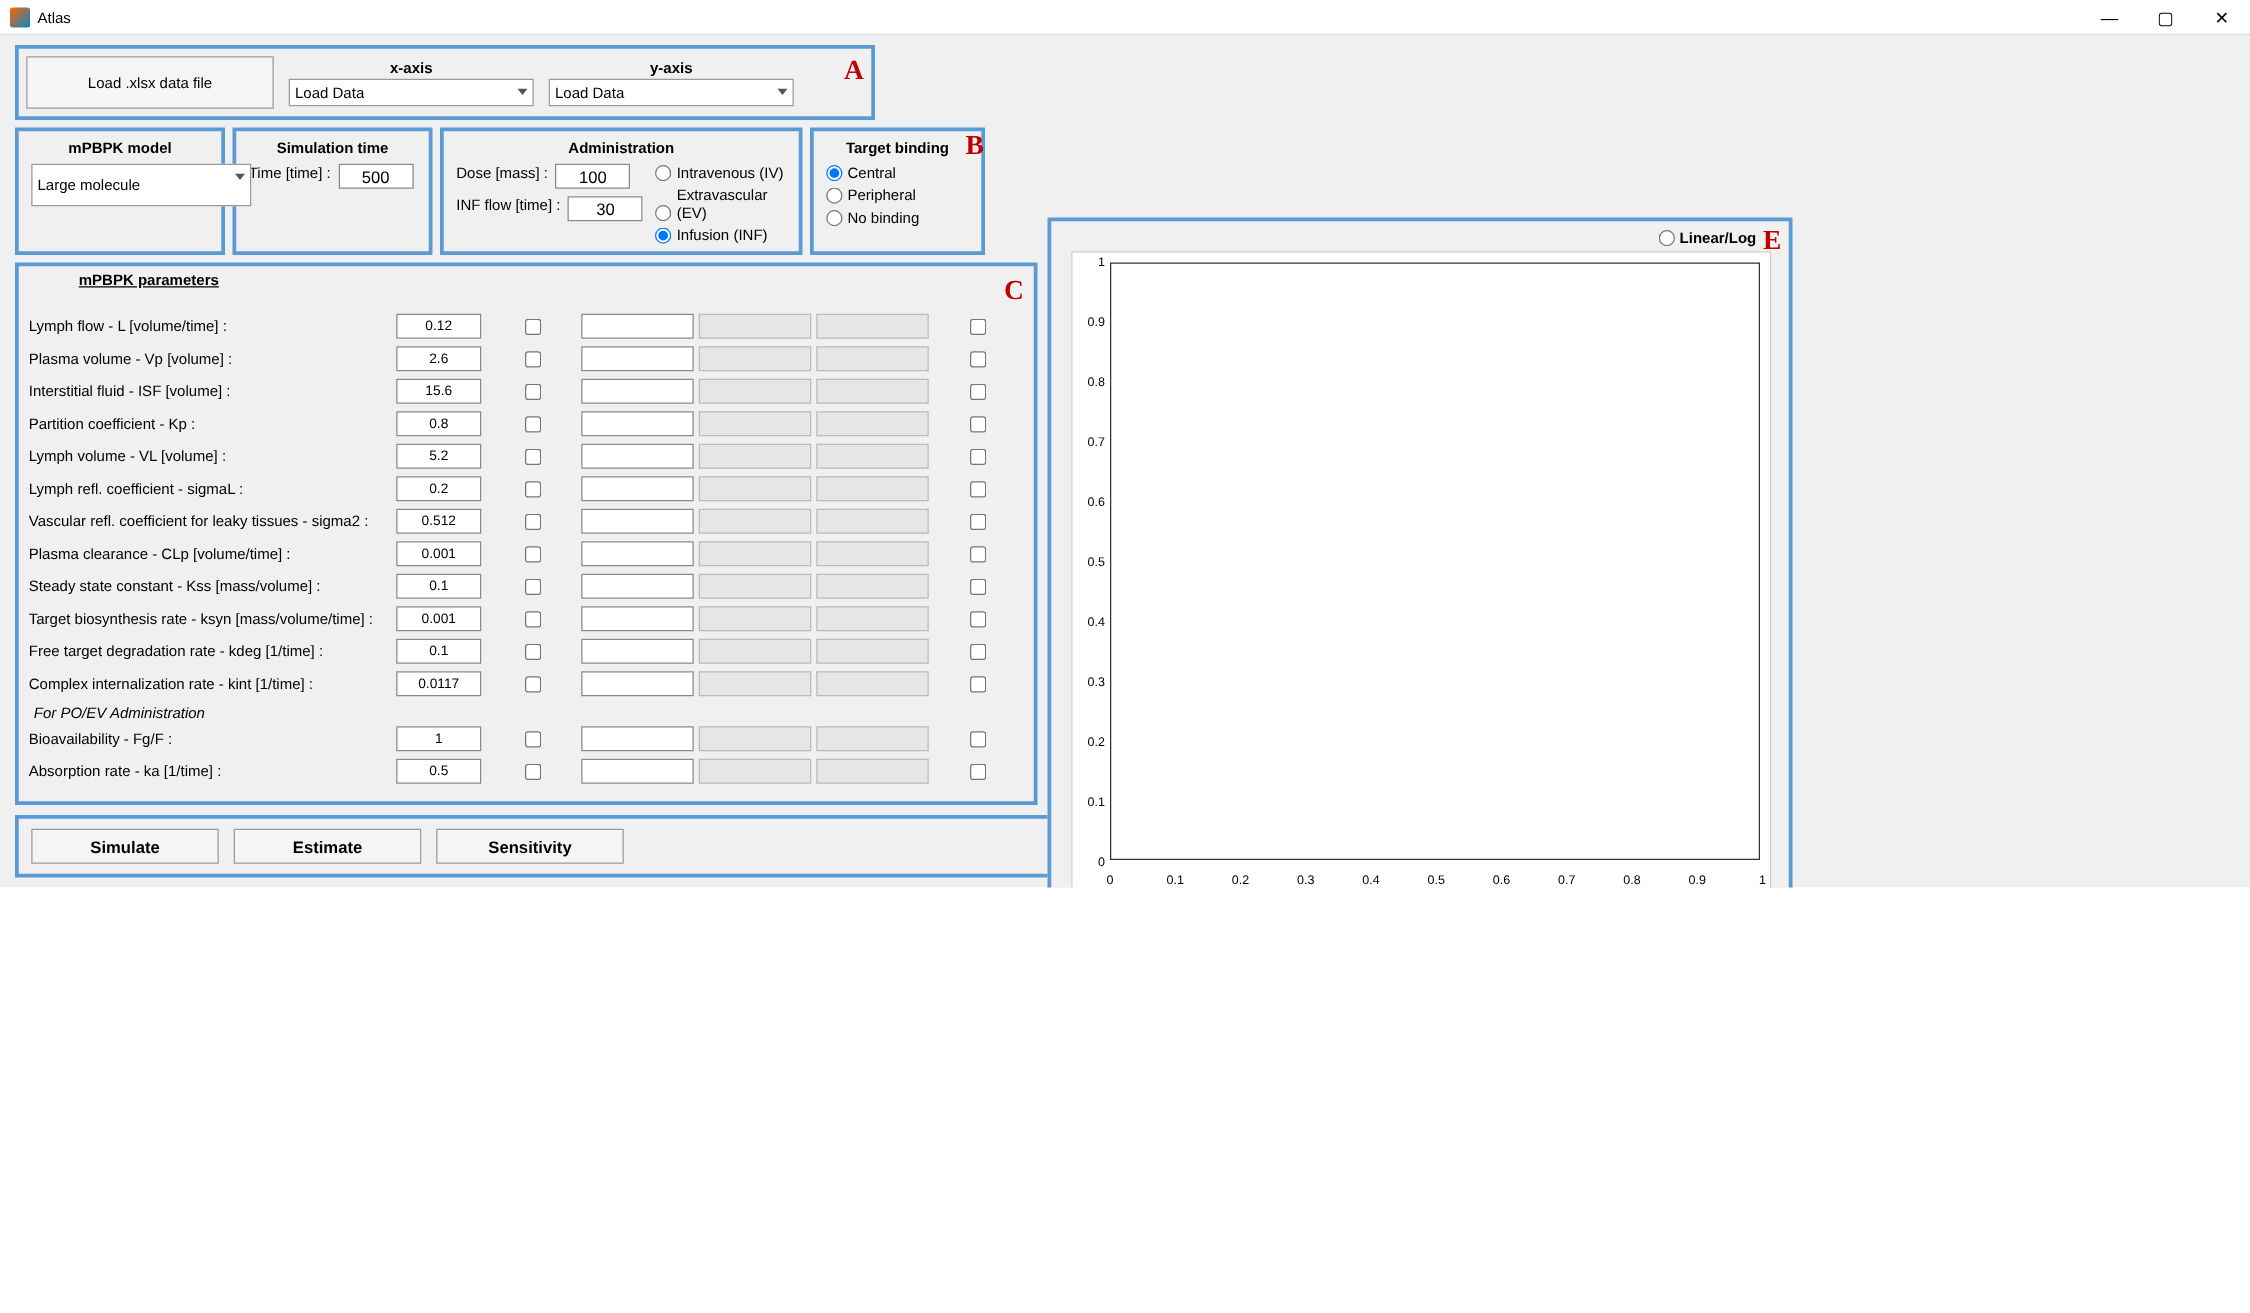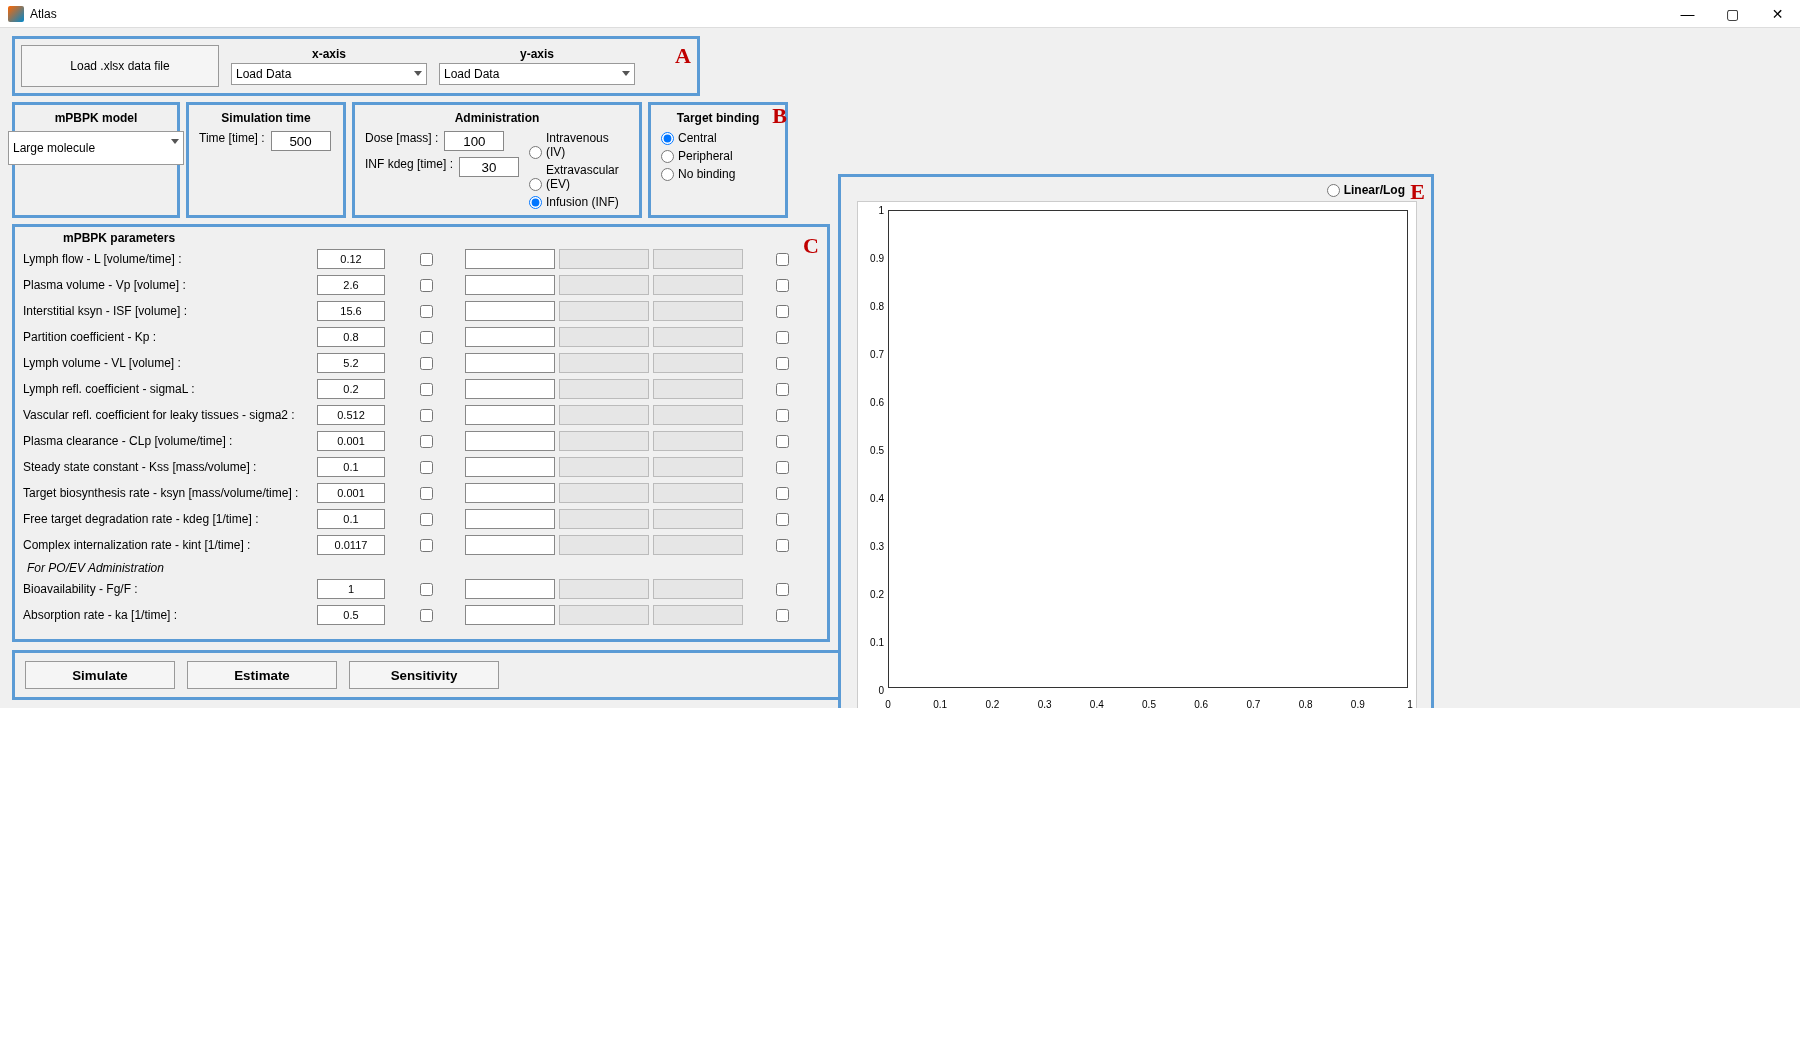--- a/index.html
+++ b/index.html
@@ -33,21 +33,21 @@
 .txt { width: 60px; height: 20px; border: 1px solid #888; text-align: center; background: #fff; }
 .combo-sm { width: 176px; height: 22px; border: 1px solid #999; background: #fff; display: flex; align-items: center; padding: 16px 4px; position: relative; cursor: pointer; }
 .combo-sm::after { content: ""; position: absolute; right: 4px; top: 7px; border-left: 4px solid transparent; border-right: 4px solid transparent; border-top: 5px solid #555; }
 .radio-col { display: flex; flex-direction: column; gap: 4px; }
 .radio-row { display: flex; align-items: flex-end; gap: 4px; }
 input[type=radio] { cursor: pointer; }
 
 
 #panel-c { margin-top: 6px; width: 818px; padding: 4px 8px 8px 8px; }
 #panel-c .letter { right: 8px; top: 6px; }
-.c-title { font-weight: bold; margin-bottom: 4px; padding-left: 40px; }
+.c-title { font-weight: bold; margin-bottom: 20px; padding-left: 40px; text-decoration: underline; }
 .param-header { display: grid; grid-template-columns: 290px 70px 70px 90px 90px 90px 70px; gap: 4px; font-weight: bold; text-align: center; margin-bottom: 4px; font-size: 11px; align-items: end; }
 .param-header .lbl-col { text-align: left; }
 .param-row { display: grid; grid-template-columns: 290px 70px 70px 90px 90px 90px 70px; gap: 4px; align-items: center; margin-bottom: 6px; }
 .param-row .plabel { font-size: 12px; }
 .param-row .pval { width: 68px; height: 20px; border: 1px solid #888; text-align: center; background: #fff; font-size: 11px; }
 .param-row .chk { display: flex; justify-content: center; }
 .param-row .ro { height: 20px; border: 1px solid #bbb; background: #e6e6e6; }
 .param-row .ed { height: 20px; border: 1px solid #888; background: #fff; }
 .subhead { font-style: italic; margin: 6px 0 4px 4px; }
 
@@ -88,41 +88,41 @@
       <span class="axis-label">x-axis</span>
       <div class="combo">Load Data</div>
     </div>
     <div class="axis-group">
       <span class="axis-label">y-axis</span>
       <div class="combo">Load Data</div>
     </div>
   </div>
 
   <div id="row-b">
-    <div class="sub-box" style="width:168px;align-items:center;">
+    <div class="sub-box" style="width:168px;">
       <div class="sub-title">mPBPK model</div>
       <div class="combo-sm">Large molecule</div>
     </div>
     <div class="sub-box" style="width:160px;">
       <div class="sub-title">Simulation time</div>
       <div class="field-row">
         <label>Time [time] :</label>
         <input class="txt" value="500" style="">
       </div>
     </div>
     <div class="sub-box" style="width:290px;">
       <div class="sub-title">Administration</div>
       <div style="display:flex; gap:10px;">
         <div>
           <div class="field-row">
             <label>Dose [mass] :</label>
             <input class="txt" value="100" style="">
           </div>
           <div class="field-row">
-            <label>INF kdeg [time] :</label>
+            <label>INF flow [time] :</label>
             <input class="txt" value="30" style="">
           </div>
         </div>
         <div class="radio-col">
           <div class="radio-row">
               <input type="radio" name="route" style="">
               <span>Intravenous (IV)</span>
             </div>
           <div class="radio-row">
               <input type="radio" name="route" style="">
@@ -179,21 +179,21 @@
             <input type="checkbox" style="">
           </div>
           <div class="ed"></div>
           <div class="ro"></div>
           <div class="ro"></div>
           <div class="chk">
             <input type="checkbox" style="">
           </div>
         </div>
         <div class="param-row">
-          <div class="plabel">Interstitial ksyn - ISF [volume] :</div>
+          <div class="plabel">Interstitial fluid - ISF [volume] :</div>
           <input class="pval" value="15.6" style="">
           <div class="chk">
             <input type="checkbox" style="">
           </div>
           <div class="ed"></div>
           <div class="ro"></div>
           <div class="ro"></div>
           <div class="chk">
             <input type="checkbox" style="">
           </div>

